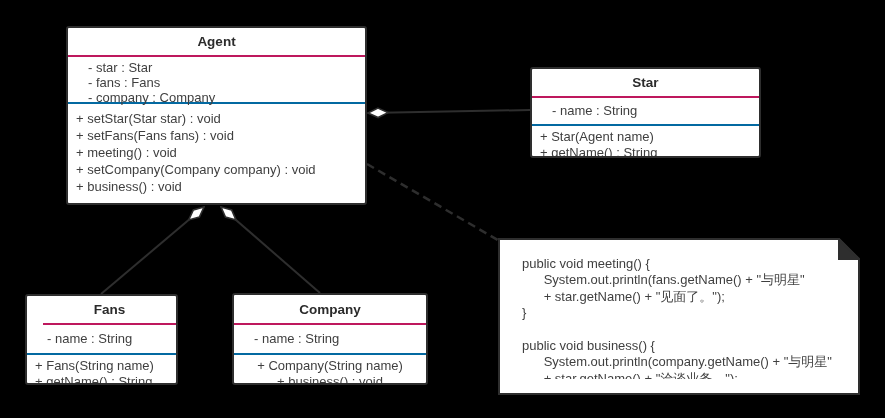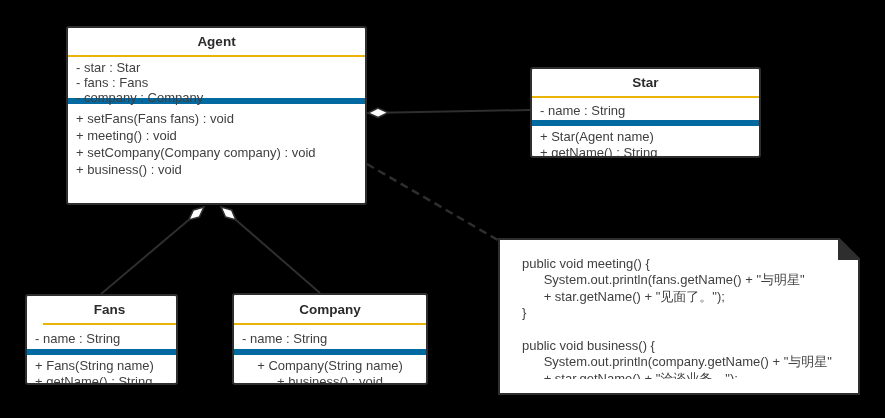--- a/index.html
+++ b/index.html
@@ -7,23 +7,23 @@
     position:relative;width:885px;height:418px;background:#000;overflow:hidden;
     font-family:"Liberation Sans","DejaVu Sans",sans-serif;
   }
   #connectors{position:absolute;left:0;top:0;width:885px;height:418px;z-index:1;}
   .uml-class{
     position:absolute;z-index:2;background:#ffffff;border:2px solid #2e2e2e;
     border-radius:3px;color:#3f3f3f;font-size:13px;box-sizing:border-box;overflow:hidden;
   }
   .uml-title{
     font-weight:bold;text-align:center;color:#2b2b2b;font-size:13.5px;
-    border-bottom:2px solid #eab308;display:flex;align-items:center;justify-content:center;
+    border-bottom:2px solid #be185d;display:flex;align-items:center;justify-content:center;
   }
-  .uml-attrs{border-bottom:6px solid #0369a1;padding:2px 8px;box-sizing:border-box;}
+  .uml-attrs{border-bottom:2px solid #0369a1;padding:2px 20px;box-sizing:border-box;}
   .uml-methods{padding:6px 8px 0 8px;box-sizing:border-box;}
   .uml-row{line-height:16px;white-space:nowrap;}
 
   
   #class-agent{left:66px;top:26px;width:301px;height:179px;}
   #class-agent .uml-title{height:27px;}
   #class-agent .uml-attrs{height:47px;padding-top:3px;}
   #class-agent .uml-attrs .uml-row{line-height:15px;}
   #class-agent .uml-methods .uml-row{line-height:17px;}
 
@@ -72,20 +72,21 @@
   </svg>
 
   <div class="uml-class" id="class-agent">
     <div class="uml-title">Agent</div>
     <div class="uml-attrs">
       <div class="uml-row">- star : Star</div>
       <div class="uml-row">- fans : Fans</div>
       <div class="uml-row">- company : Company</div>
     </div>
     <div class="uml-methods">
+      <div class="uml-row">+ setStar(Star star) : void</div>
       <div class="uml-row">+ setFans(Fans fans) : void</div>
       <div class="uml-row">+ meeting() : void</div>
       <div class="uml-row">+ setCompany(Company company) : void</div>
       <div class="uml-row">+ business() : void</div>
     </div>
   </div>
 
   <div class="uml-class" id="class-star">
     <div class="uml-title">Star</div>
     <div class="uml-attrs">

